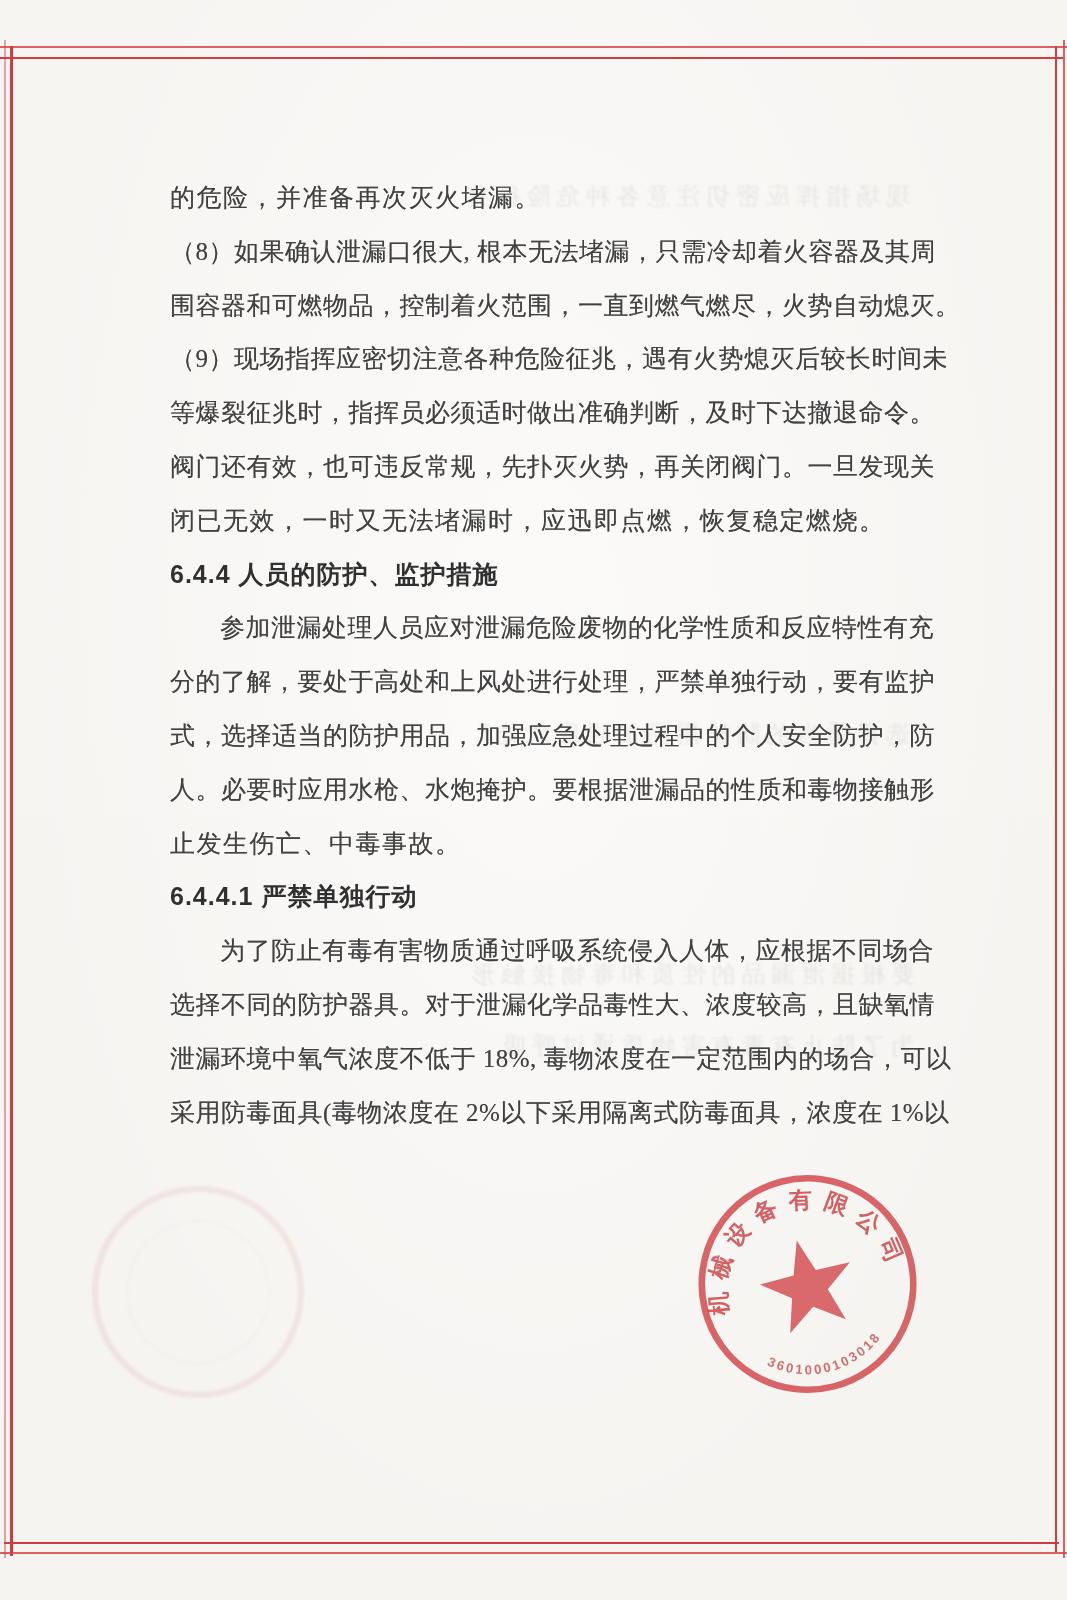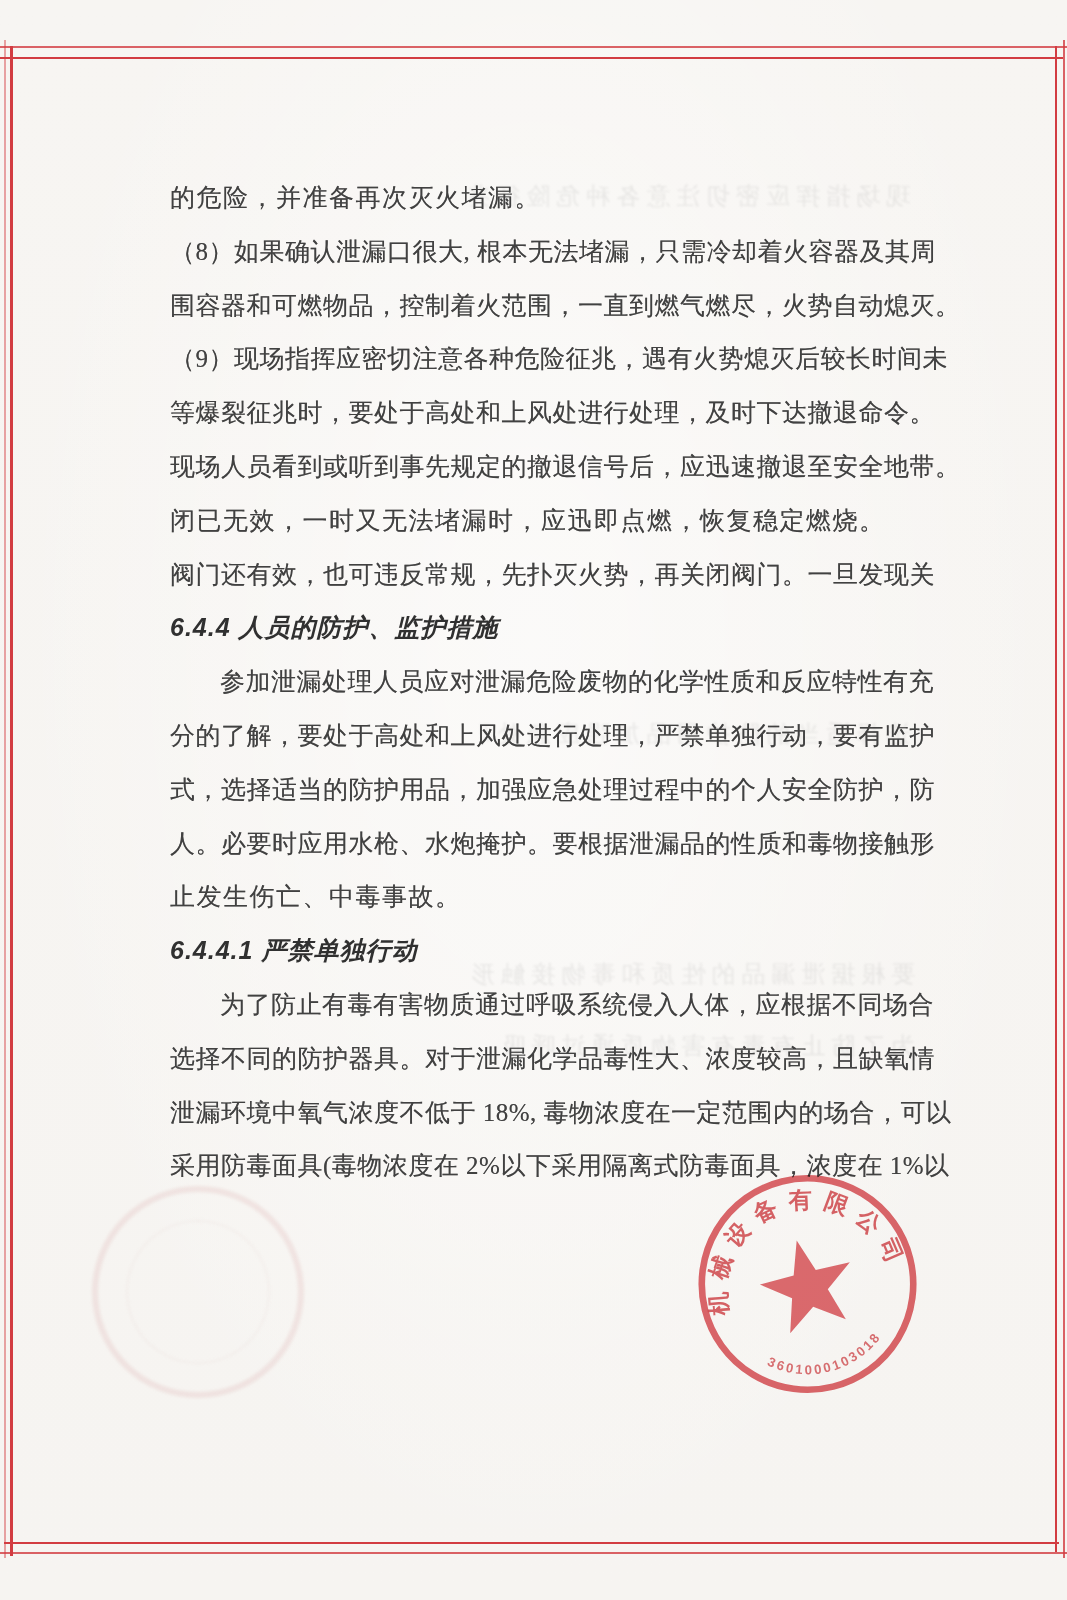--- a/index.html
+++ b/index.html
@@ -37,21 +37,20 @@
     letter-spacing:.5px;
     text-shadow:0 0 .6px rgba(70,70,70,.55);
   }
   .line.short{text-align:center;text-align-last:left;letter-spacing:1.5px;}
   .line.indent{text-indent:50px;}
   .line.heading{
     font-family:"Liberation Sans","DejaVu Sans",sans-serif;
     font-weight:700;color:#303030;
     text-align:center;text-align-last:left;letter-spacing:1px;
     text-shadow:none;
-    font-style:italic;
   }
 
   
   .bleed{
     position:absolute;height:40px;line-height:40px;font-size:24px;
     color:#6f6f6f;opacity:.12;transform:scaleX(-1);
     filter:blur(1.2px);white-space:nowrap;overflow:hidden;
     letter-spacing:6px;
   }
   
@@ -100,24 +99,23 @@
 
   <div class="ghost-stamp">
     <div class="inner"></div>
   </div>
 
   <div class="doc" id="doc-body" style="color: rgb(65, 65, 65);">
       <div class="line short">的危险，并准备再次灭火堵漏。</div>
       <div class="line">（8）如果确认泄漏口很大, 根本无法堵漏，只需冷却着火容器及其周</div>
       <div class="line">围容器和可燃物品，控制着火范围，一直到燃气燃尽，火势自动熄灭。</div>
       <div class="line">（9）现场指挥应密切注意各种危险征兆，遇有火势熄灭后较长时间未</div>
-      <div class="line">等爆裂征兆时，要处于高处和上风处进行处理，及时下达撤退命令。</div>
-      <div class="line">现场人员看到或听到事先规定的撤退信号后，应迅速撤退至安全地带。</div>
+      <div class="line">等爆裂征兆时，指挥员必须适时做出准确判断，及时下达撤退命令。</div>
+      <div class="line">阀门还有效，也可违反常规，先扑灭火势，再关闭阀门。一旦发现关</div>
       <div class="line short">闭已无效，一时又无法堵漏时，应迅即点燃，恢复稳定燃烧。</div>
-      <div class="line">阀门还有效，也可违反常规，先扑灭火势，再关闭阀门。一旦发现关</div>
       <div class="line heading">6.4.4 人员的防护、监护措施</div>
       <div class="line indent">参加泄漏处理人员应对泄漏危险废物的化学性质和反应特性有充</div>
       <div class="line">分的了解，要处于高处和上风处进行处理，严禁单独行动，要有监护</div>
       <div class="line">式，选择适当的防护用品，加强应急处理过程中的个人安全防护，防</div>
       <div class="line">人。必要时应用水枪、水炮掩护。要根据泄漏品的性质和毒物接触形</div>
       <div class="line short">止发生伤亡、中毒事故。</div>
       <div class="line heading">6.4.4.1 严禁单独行动</div>
       <div class="line indent">为了防止有毒有害物质通过呼吸系统侵入人体，应根据不同场合</div>
       <div class="line">选择不同的防护器具。对于泄漏化学品毒性大、浓度较高，且缺氧情</div>
       <div class="line">泄漏环境中氧气浓度不低于 18%, 毒物浓度在一定范围内的场合，可以</div>

